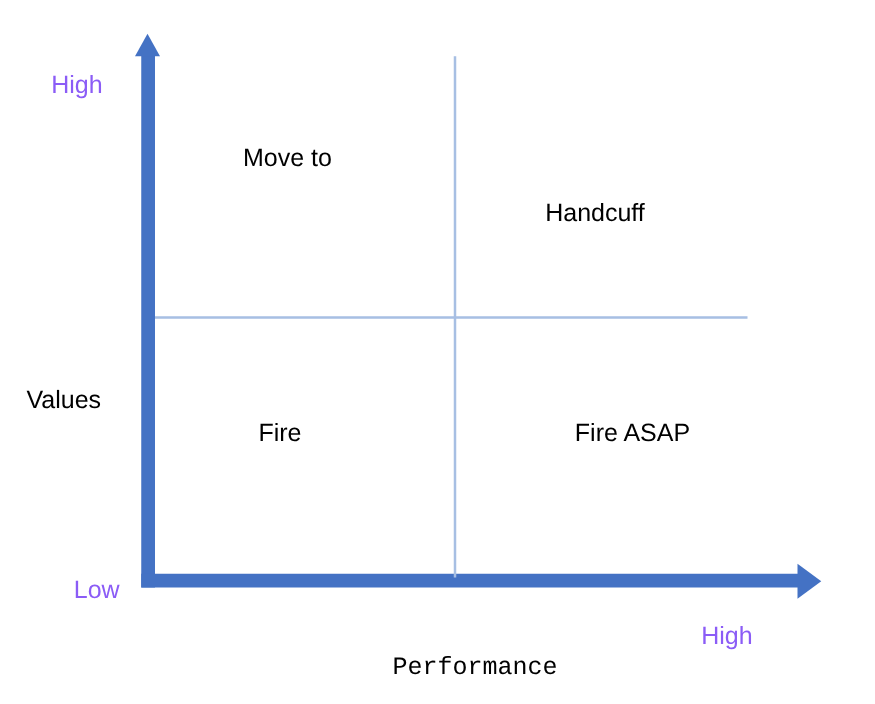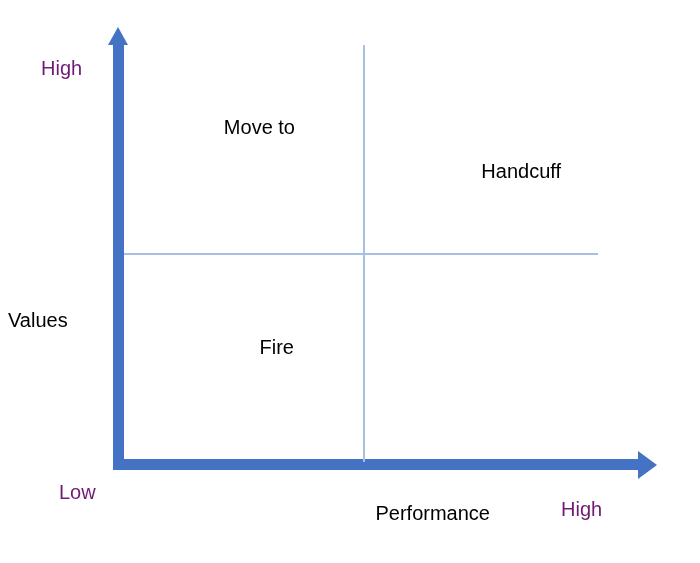--- a/index.html
+++ b/index.html
@@ -76,45 +76,45 @@
 
   
   .label {
     position: absolute;
     color: #000000;
     font-size: 20px;
     line-height: 28px;
     white-space: pre;
   }
   .label.red {
-    color: #701a75;
+    color: #8b5cf6;
   }
   .label.center {
-    text-align: right;
+    text-align: center;
     transform: translateX(-50%);
     white-space: normal;
   }
 
   .lbl-high-top   { left: 41px;  top: 54px;  }
-  .lbl-low        { left: 59px;  top: 458px; margin-top: 20px; }
+  .lbl-low        { left: 59px;  top: 458px; }
   .lbl-high-right { left: 561px; top: 495px; }
 
   .lbl-values {
     left: 8px;
     top: 250px;
     width: 86px;
-    text-align: left;
+    text-align: center;
   }
 
   .q-top-left     { left: 230px; top: 113px; width: 130px; }
   .q-top-right    { left: 476px; top: 157px; width: 170px; }
   .q-bottom-left  { left: 224px; top: 333px; width: 140px; }
   .q-bottom-right { left: 506px; top: 333px; width: 180px; }
 
-  .lbl-performance { left: 380px; top: 499px; width: 220px; }
+  .lbl-performance { left: 380px; top: 521px; width: 220px; font-family: Liberation Mono, monospace; }
 </style>
 </head>
 <body>
 
 <div id="canvas">
 
   <div class="axis-y-shaft"></div>
   <div class="axis-y-head"></div>
 
   <div class="axis-x-shaft"></div>
@@ -136,14 +136,15 @@
   <div class="label center lbl-performance">Performance</div>
 
   <div class="label center q-top-left">
     <div>Move to</div>
   </div>
 
   <div class="label center q-top-right">Handcuff</div>
 
   <div class="label center q-bottom-left">Fire</div>
 
+  <div class="label center q-bottom-right">Fire ASAP</div>
 
 </div>
 
 </body></html>

